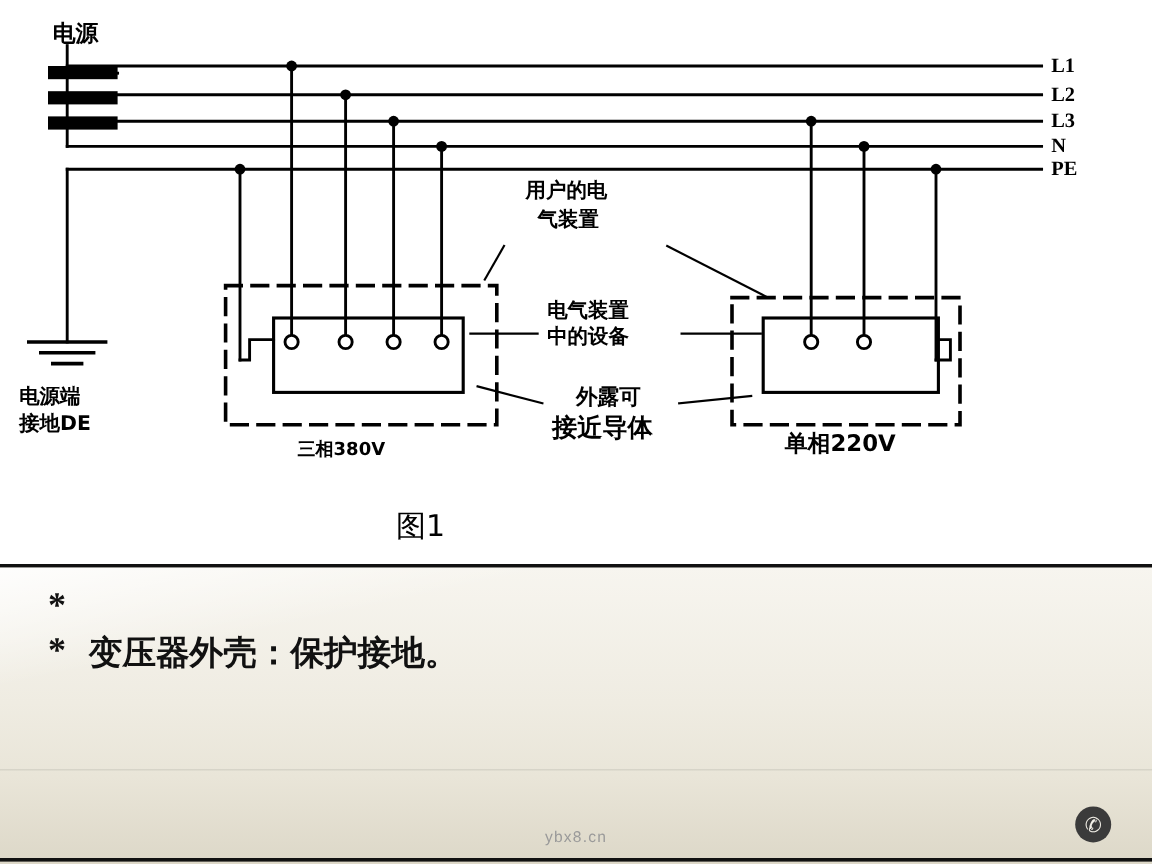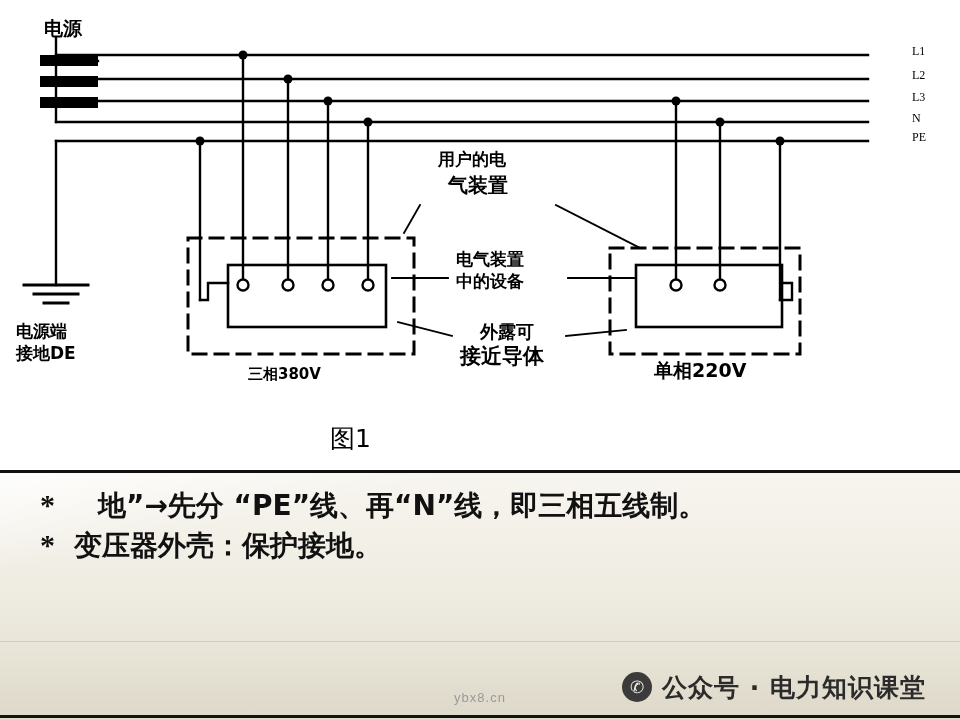--- a/index.html
+++ b/index.html
@@ -41,23 +41,22 @@
     white-space: pre;
     line-height: 1.15;
   }
   .lbl-cn {
     font-family: "DejaVu Sans", sans-serif;
     font-weight: bold;
     color: #000;
   }
   .lbl-rail {
     font-family: "Liberation Serif", serif;
-    font-weight: normal;
-    font-size: 12px;
-    margin-left: 36px;
+    font-weight: bold;
+    font-size: 17px;
   }
   
   .text-area {
     position: absolute;
     left: 0;
     top: 470px;
     width: 960px;
     height: 250px;
     background: #f3f0e8;
     border-top: 3px solid #111;
@@ -256,21 +255,21 @@
     <div class="lbl lbl-cn" style="left:16px; top:322px; font-size:17px;">电源端</div>
     <div class="lbl lbl-cn" style="left:16px; top:344px; font-size:17px;">接地DE</div>
 
     <div class="lbl lbl-rail" style="left:876px; top:45px;">L1</div>
     <div class="lbl lbl-rail" style="left:876px; top:69px;">L2</div>
     <div class="lbl lbl-rail" style="left:876px; top:91px;">L3</div>
     <div class="lbl lbl-rail" style="left:876px; top:112px;">N</div>
     <div class="lbl lbl-rail" style="left:876px; top:131px;">PE</div>
 
     <div class="lbl lbl-cn" style="left:438px; top:150px; font-size:17px;">用户的电</div>
-    <div class="lbl lbl-cn" style="left:448px; top:174px; font-size:20px;">气装置</div>
+    <div class="lbl lbl-cn" style="left:448px; top:174px; font-size:17px;">气装置</div>
 
     <div class="lbl lbl-cn" style="left:456px; top:250px; font-size:17px;">电气装置</div>
     <div class="lbl lbl-cn" style="left:456px; top:272px; font-size:17px;">中的设备</div>
 
     <div class="lbl lbl-cn" style="left:480px; top:322px; font-size:18px;">外露可</div>
     <div class="lbl lbl-cn" style="left:460px; top:344px; font-size:21px;">接近导体</div>
 
     <div class="lbl lbl-cn" style="left:248px; top:366px; font-size:15px;">三相380V</div>
     <div class="lbl lbl-cn" style="left:654px; top:360px; font-size:19px;">单相220V</div>
 
@@ -279,37 +278,35 @@
 
   <div class="text-area">
     <div class="paper-fold"></div>
     <div class="fold-line" style="left:0; top:168px; width:960px;"></div>
 
     <div class="bullet-list">
 
       <div class="bullet-row">
         <span class="bullet-mark">*</span>
         <span class="bullet-text">
-          <span class="l2">地”→先分 “PE”线、再“N”线，即三相五线制。</span>
         </span>
       </div>
 
       <div class="bullet-row">
         <span class="bullet-mark">*</span>
         <span class="bullet-text">
           <span>变压器外壳：保护接地。</span>
         </span>
       </div>
 
     </div>
 
     <div class="footer">
       <div class="wechat-badge">
         <span class="wechat-icon">✆</span>
-        <span class="wechat-text">公众号 · 电力知识课堂</span>
       </div>
     </div>
 
     <div class="site-stamp">ybx8.cn</div>
     <div class="bottom-rule"></div>
   </div>
 
 </div>
 
 </body></html>

